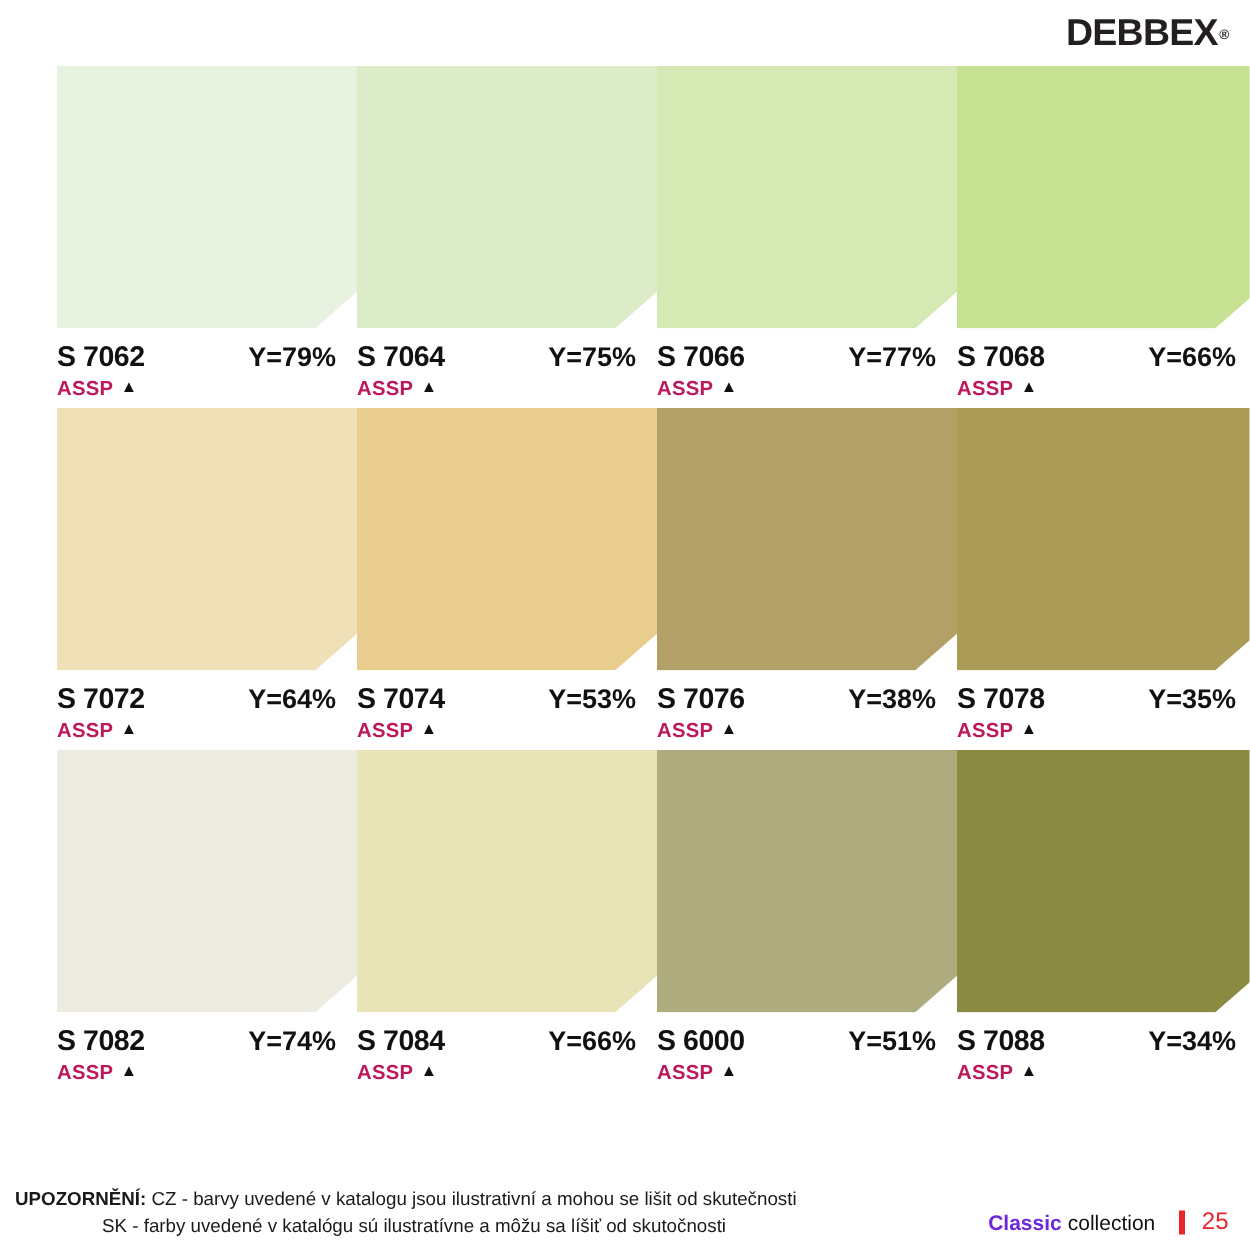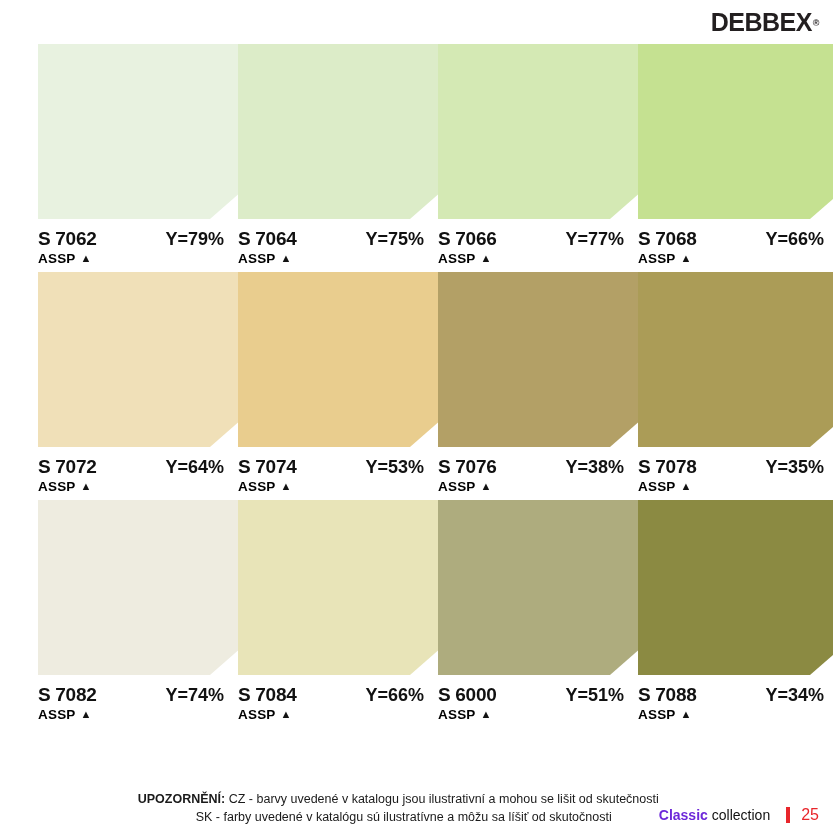--- a/index.html
+++ b/index.html
@@ -92,40 +92,40 @@
   }
   .meta-bottom {
     display: flex;
     align-items: center;
     margin-top: 1px;
   }
   .family {
     font-size: 13.5px;
     font-weight: bold;
     letter-spacing: 0.2px;
-    color: #000000;
+    color: #be185d;
   }
   .tri {
     margin-left: 5px;
     font-size: 11px;
     line-height: 1;
     color: #111111;
   }
 
   
   .footer {
     position: absolute;
     left: 0;
     right: 0;
     bottom: 8px;
     padding: 0 14px 0 10px;
     box-sizing: border-box;
     display: flex;
     align-items: flex-end;
-    justify-content: flex-end;
+    justify-content: space-between;
   }
   .disclaimer {
     font-size: 12.5px;
     line-height: 1.45;
     color: #1a1a1a;
   }
   .disclaimer .line2 {
     padding-left: 58px;
   }
   .disclaimer b {

